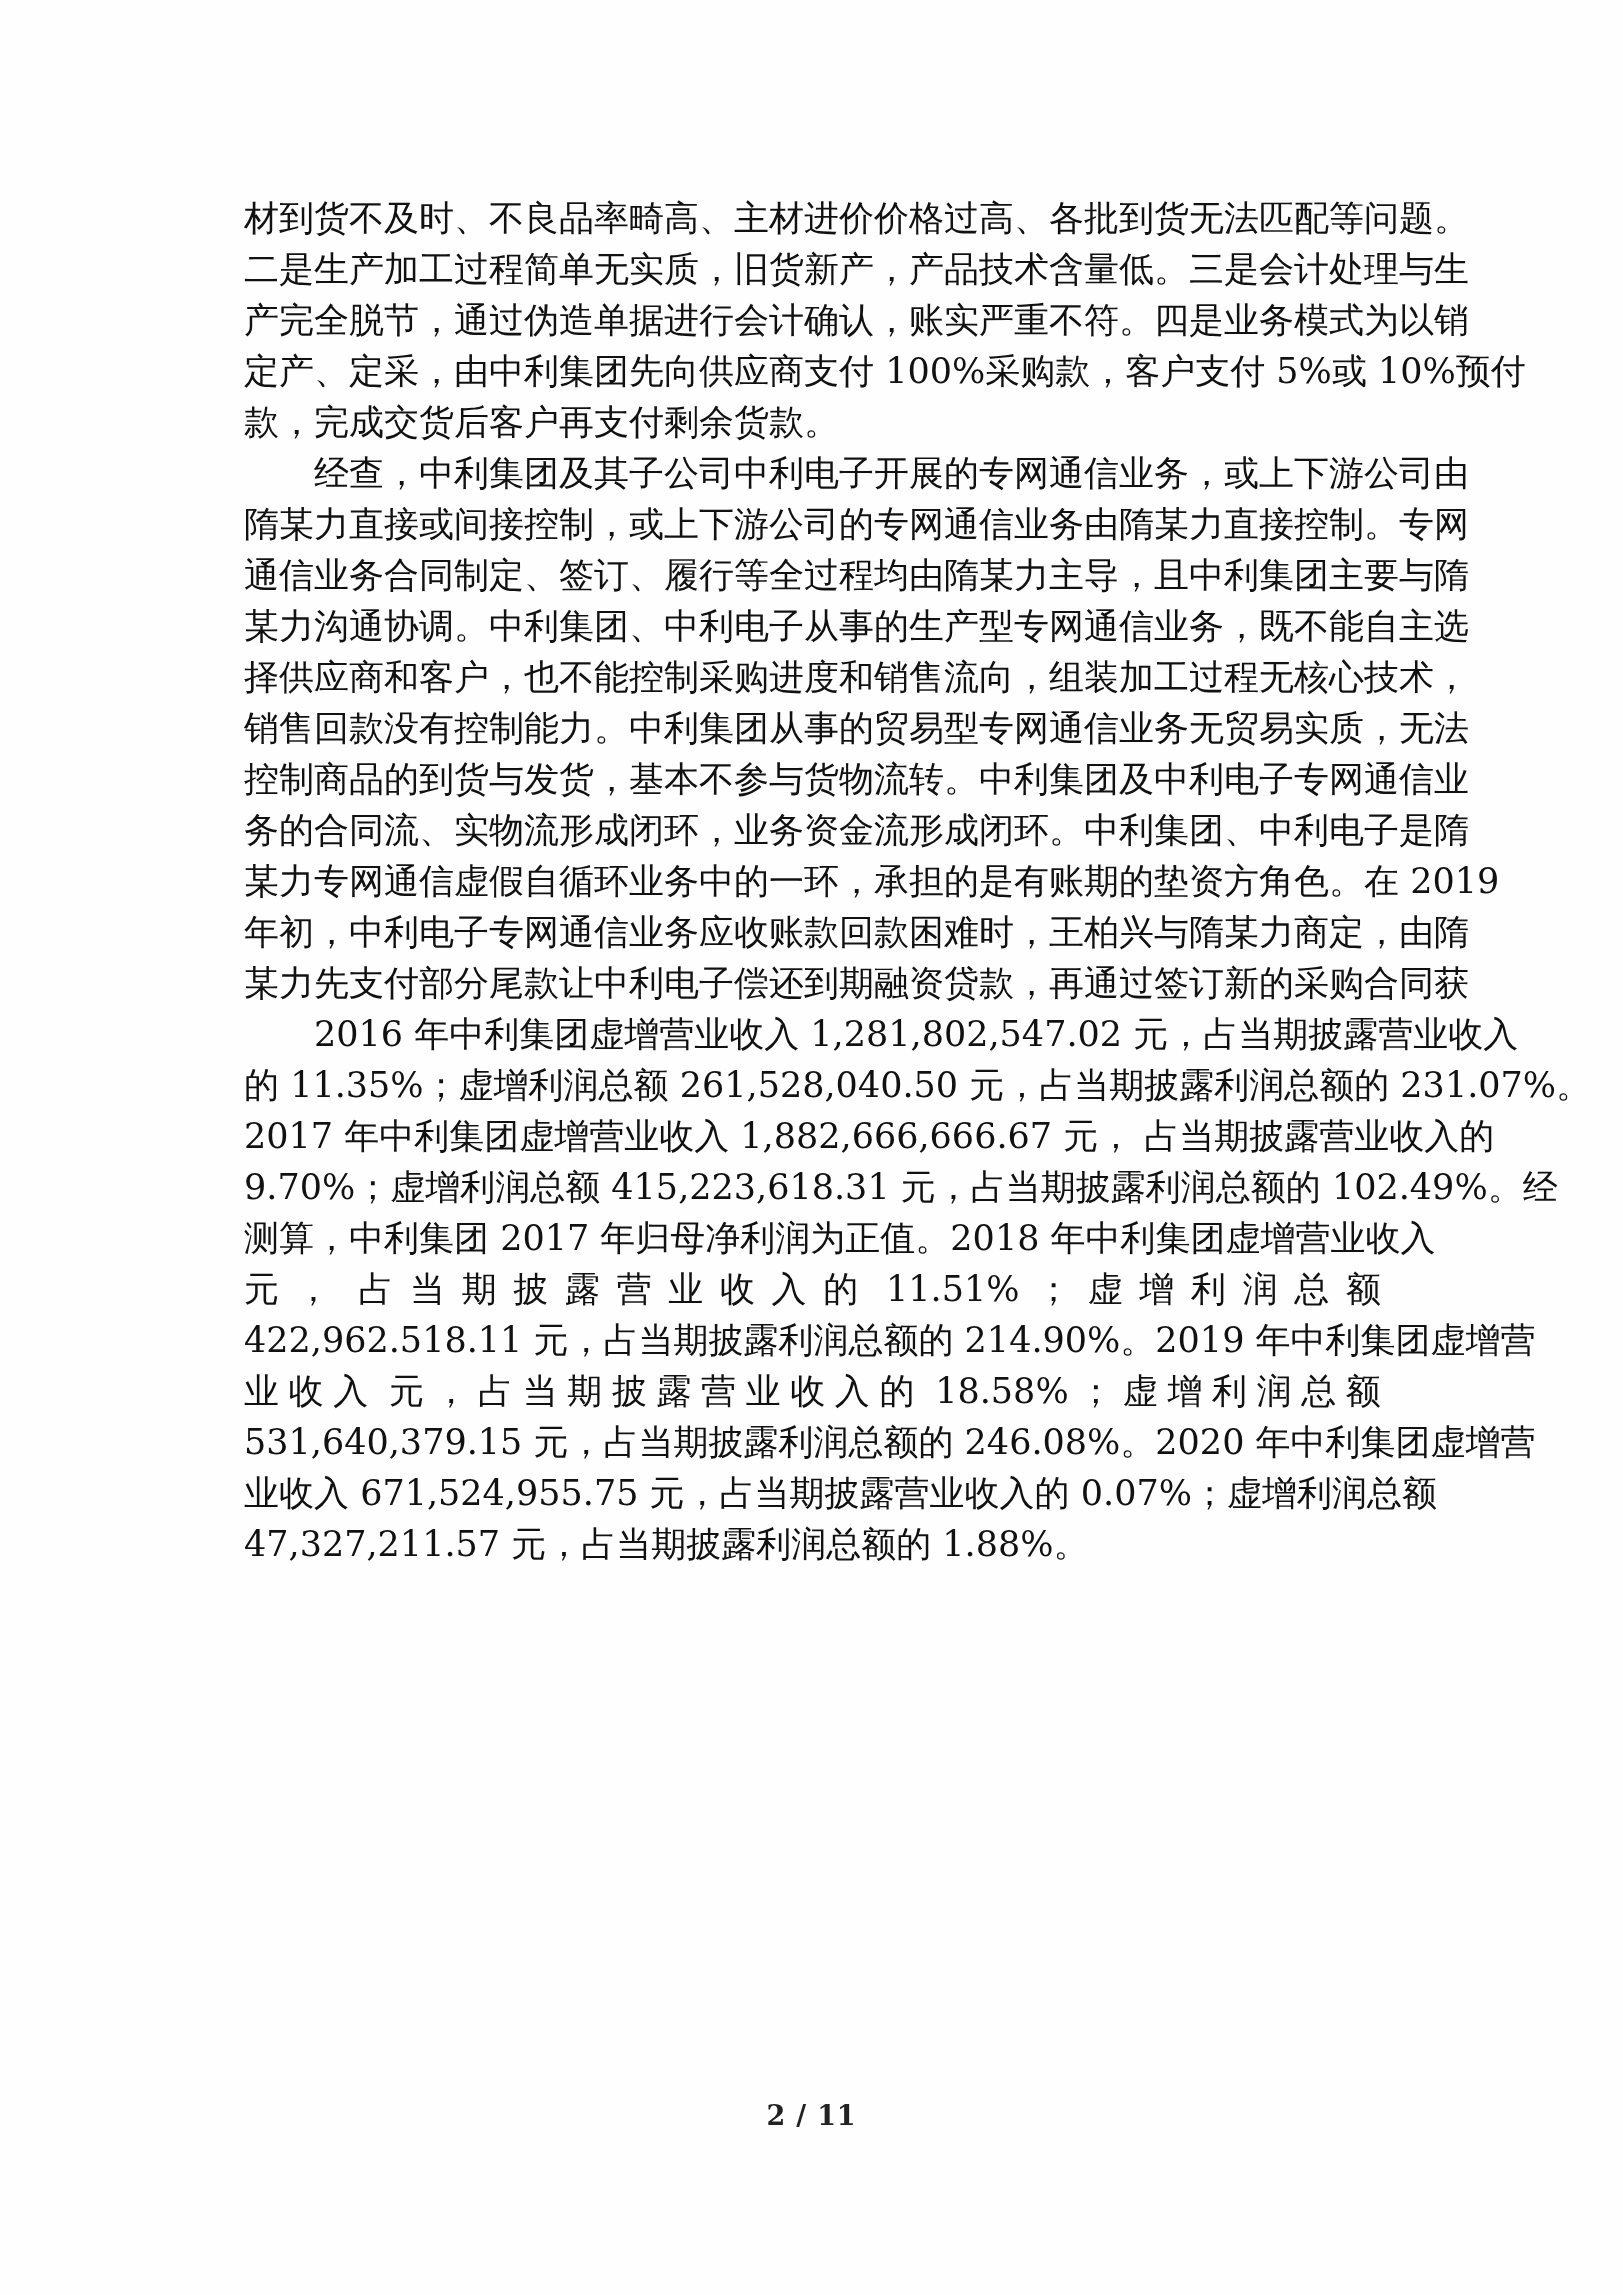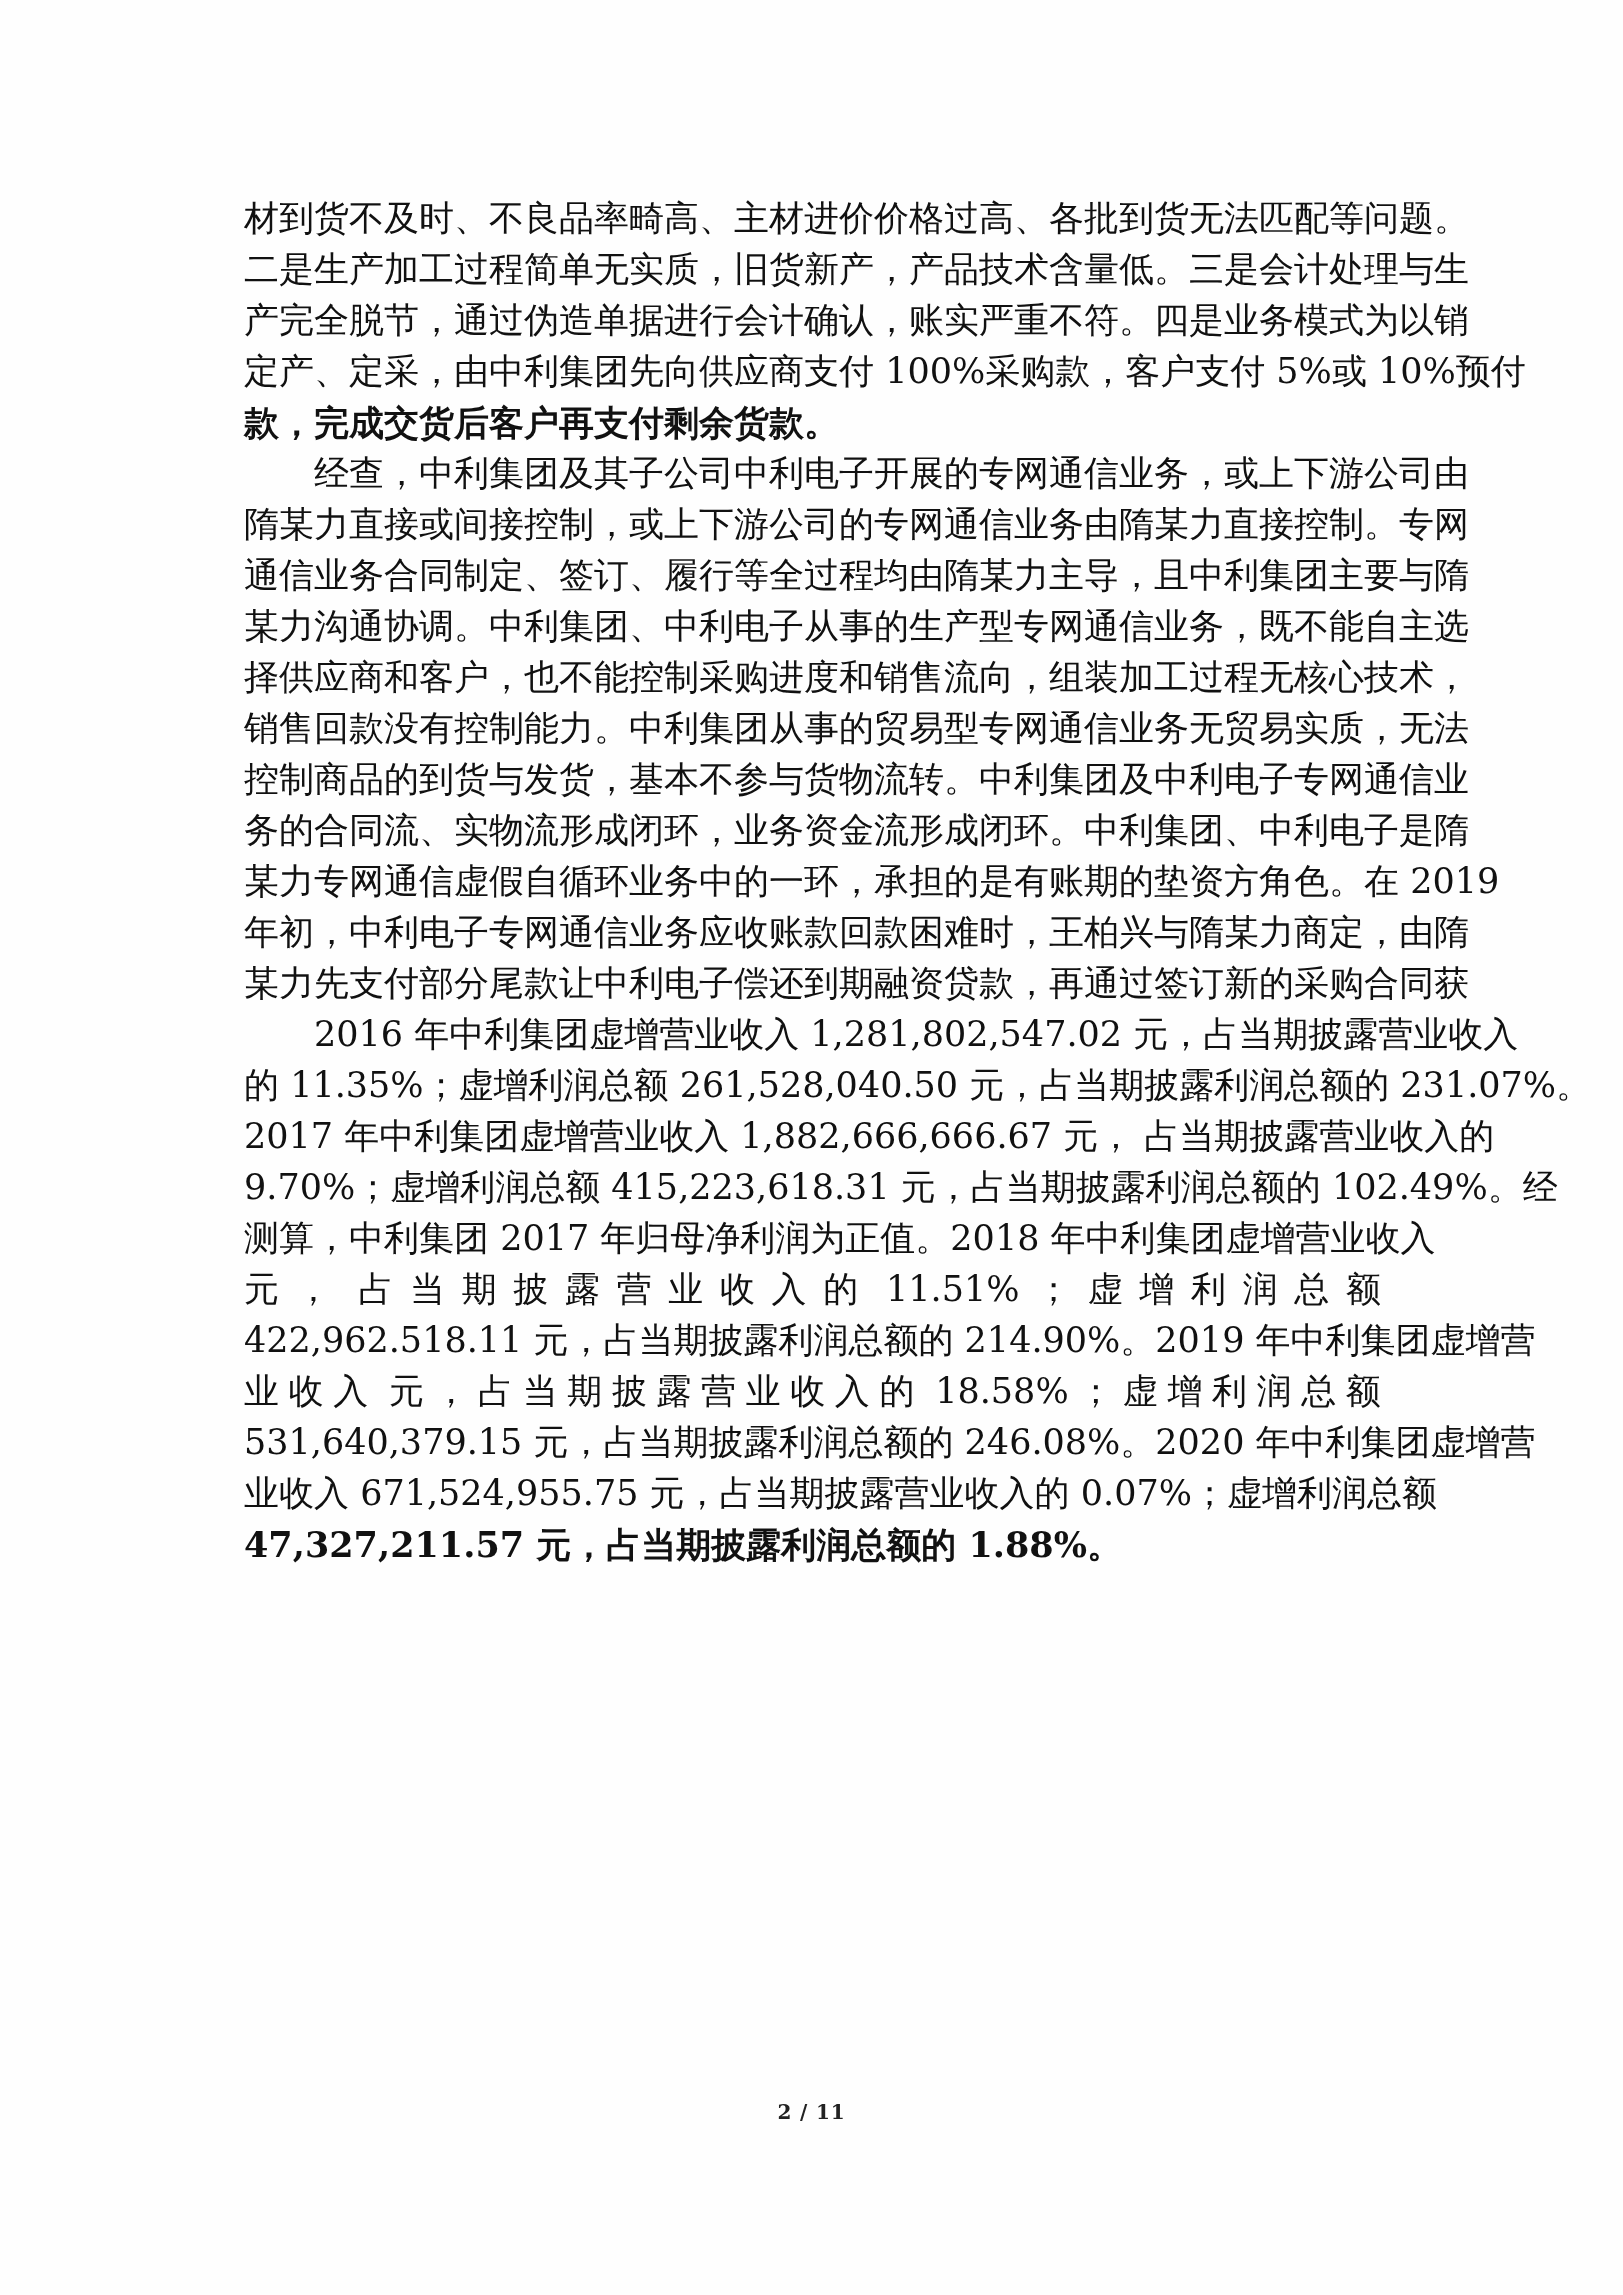--- a/index.html
+++ b/index.html
@@ -49,35 +49,34 @@
     font-family: "DejaVu Serif", "Liberation Serif", serif;
   }
 
   
   .line.last {
     justify-content: flex-start;
   }
 
   .line.last > span {
     white-space: pre;
-    font-weight: bold;
   }
 
   
   .line > span {
     display: inline-block;
   }
 
   .footer {
     position: absolute;
     left: 0;
     right: 0;
     top: 2100px;
     text-align: center;
-    font-size: 20px;
+    font-size: 27px;
     font-weight: bold;
     color: #222222;
     font-family: "DejaVu Serif", "Liberation Serif", serif;
     letter-spacing: 0.8px;
   }
 </style>
 </head>
 <body>
 
 <div class="page">

